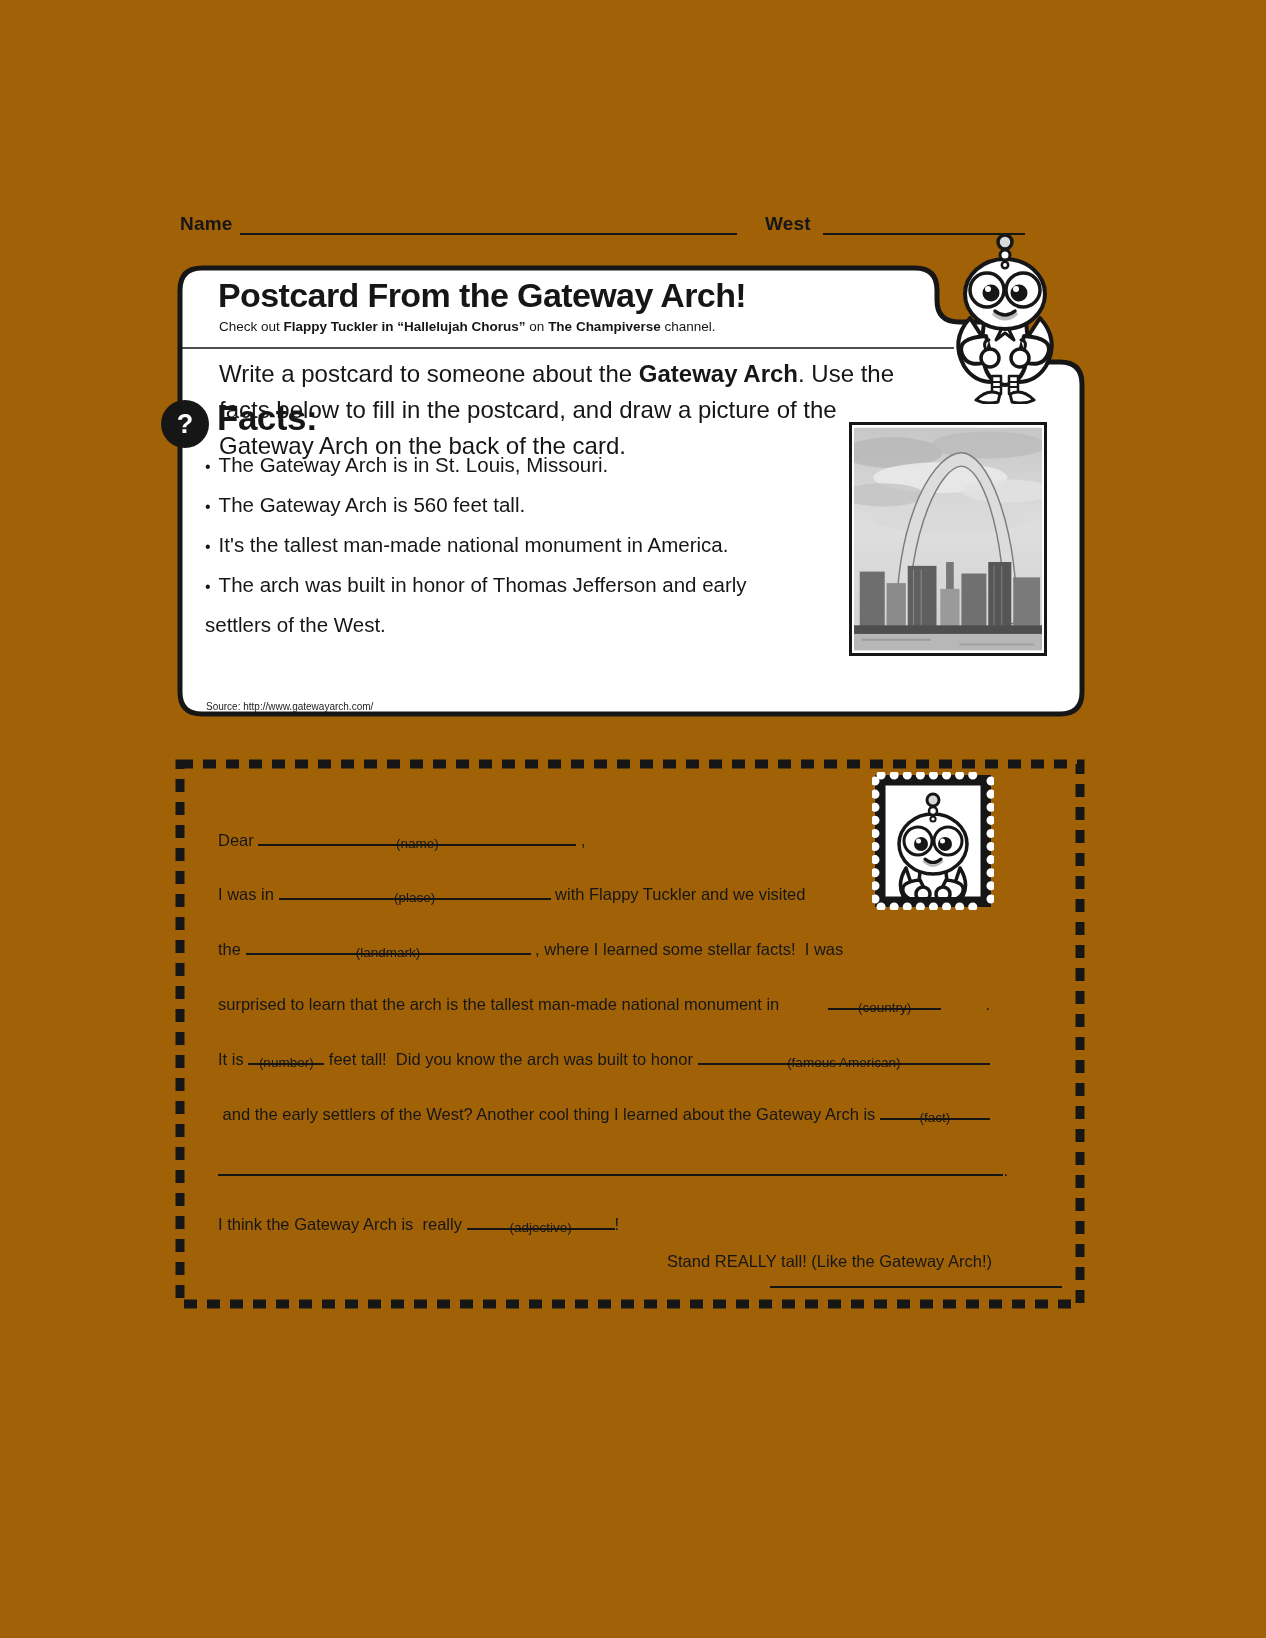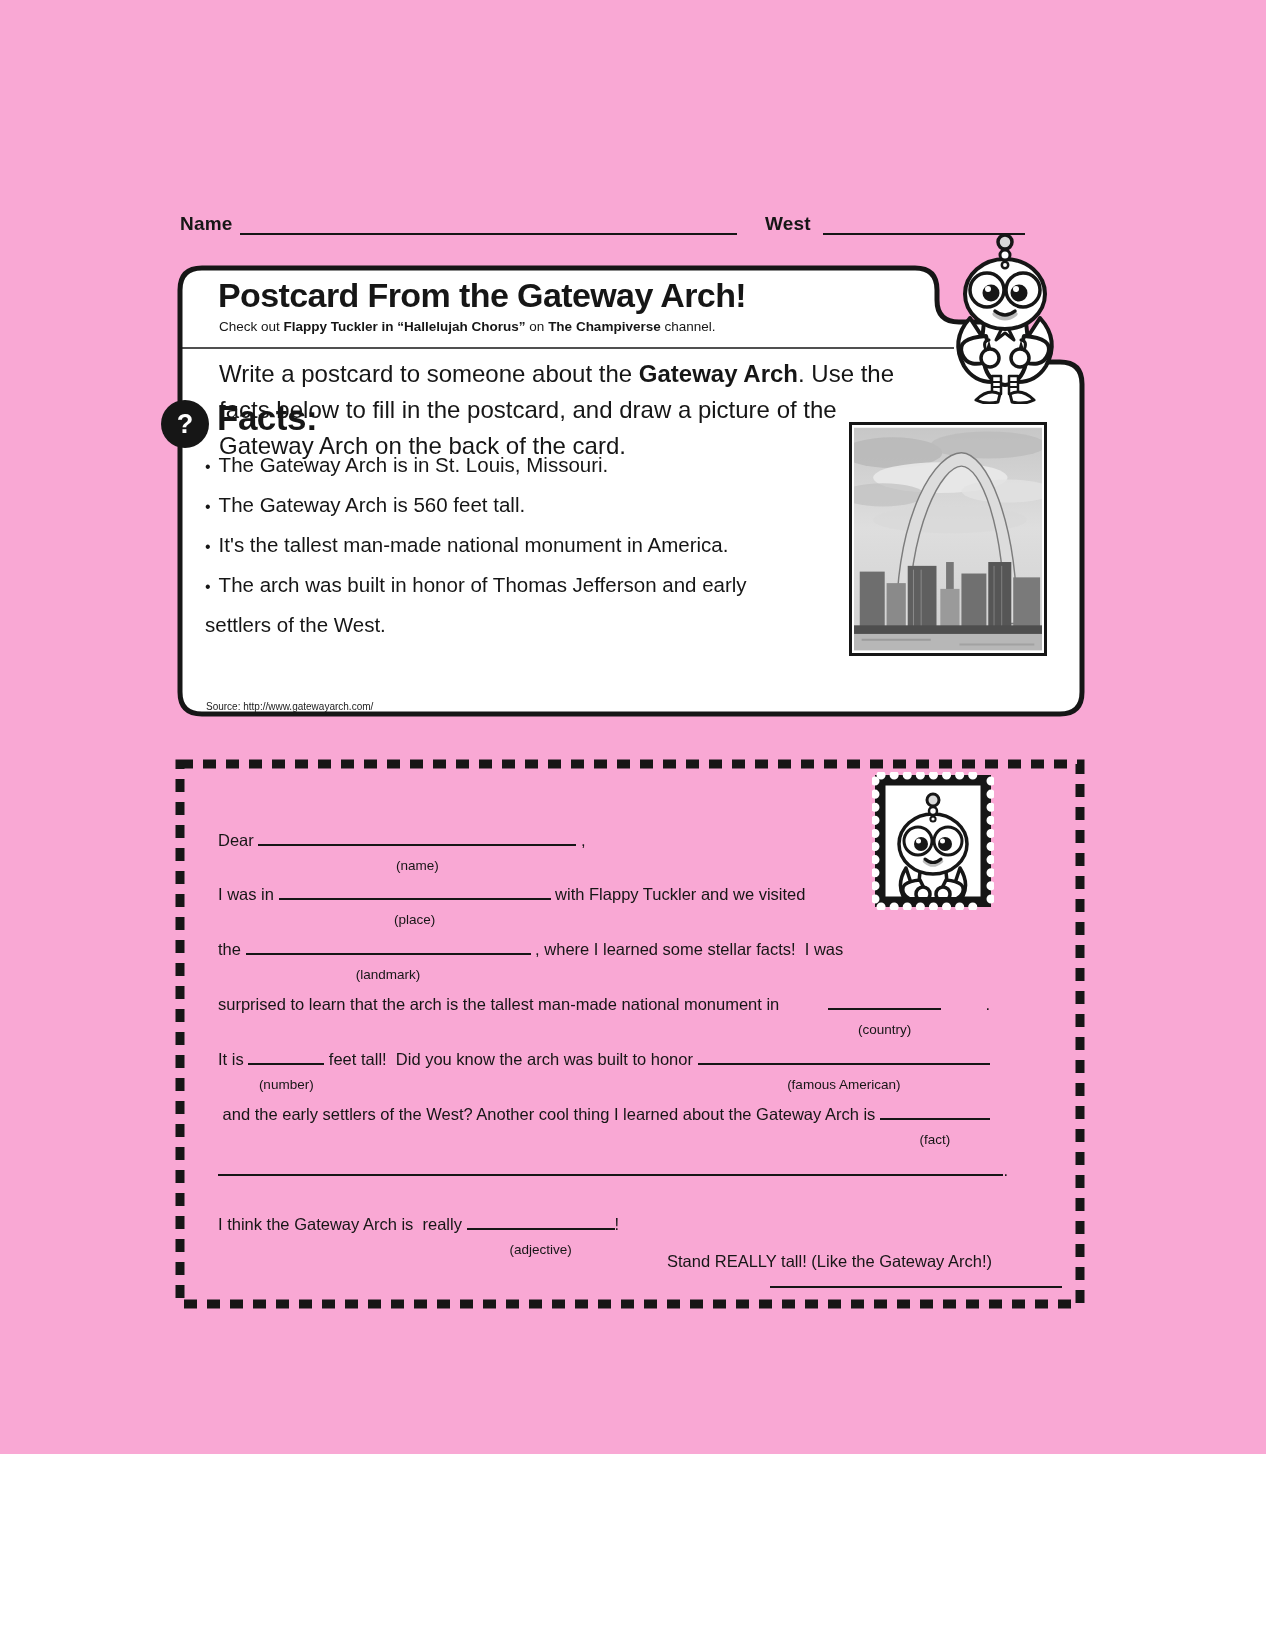--- a/index.html
+++ b/index.html
@@ -1,17 +1,17 @@
 <!DOCTYPE html>
 <html><head>
 <meta charset="utf-8">
 <style>
   html,body{margin:0;padding:0;background:#fff;}
   body{font-family:"Liberation Sans",sans-serif;color:#161616;}
-  #page{position:relative;width:1266px;height:1454px;background:#f9a8d4;overflow:hidden;}
+  #page{position:relative;width:1266px;height:1638px;background:#a16207;overflow:hidden;}
   .abs{position:absolute;}
   .rule{border-top:2.5px solid #161616;height:0;}
   
   .hdr-label{font-weight:700;font-size:19px;letter-spacing:.2px;}
   
   .title{font-weight:700;font-size:34px;letter-spacing:-.6px;}
   .subtitle{font-size:13.5px;}
   .subtitle b{font-weight:700;}
   .instructions{font-size:24px;line-height:1.5;width:700px;}
   .instructions b{font-weight:700;}
@@ -21,21 +21,21 @@
   .source{font-size:10px;color:#222;}
   .qcircle{width:48px;height:48px;border-radius:50%;background:#161616;color:#fff;
            display:flex;align-items:center;justify-content:center;font-size:27px;font-weight:700;}
   
   .photo{border:3px solid #161616;background:#fff;padding:2px;}
   .photo svg{display:block;}
   
   .pc-line{display:flex;align-items:baseline;white-space:pre;font-size:16.5px;}
   .pc-line .t{white-space:pre;}
   .blank{display:inline-block;position:relative;border-bottom:2px solid #161616;height:16px;vertical-align:baseline;}
-  .blank .sub{position:absolute;left:0;right:0;top:30px;text-align:center;font-size:13.5px;white-space:nowrap;}
+  .blank .sub{position:absolute;left:0;right:0;top:8px;text-align:center;font-size:13.5px;white-space:nowrap;}
   .closing{font-size:16.5px;text-align:right;}
   .sig{border-top:2px solid #161616;}
 </style>
 </head>
 <body>
 
 <div id="page">
 
   <span class="abs hdr-label" style="left:180px;top:213px;">Name</span>
   <div class="abs rule" style="left:240px;top:233px;width:497px;"></div>

